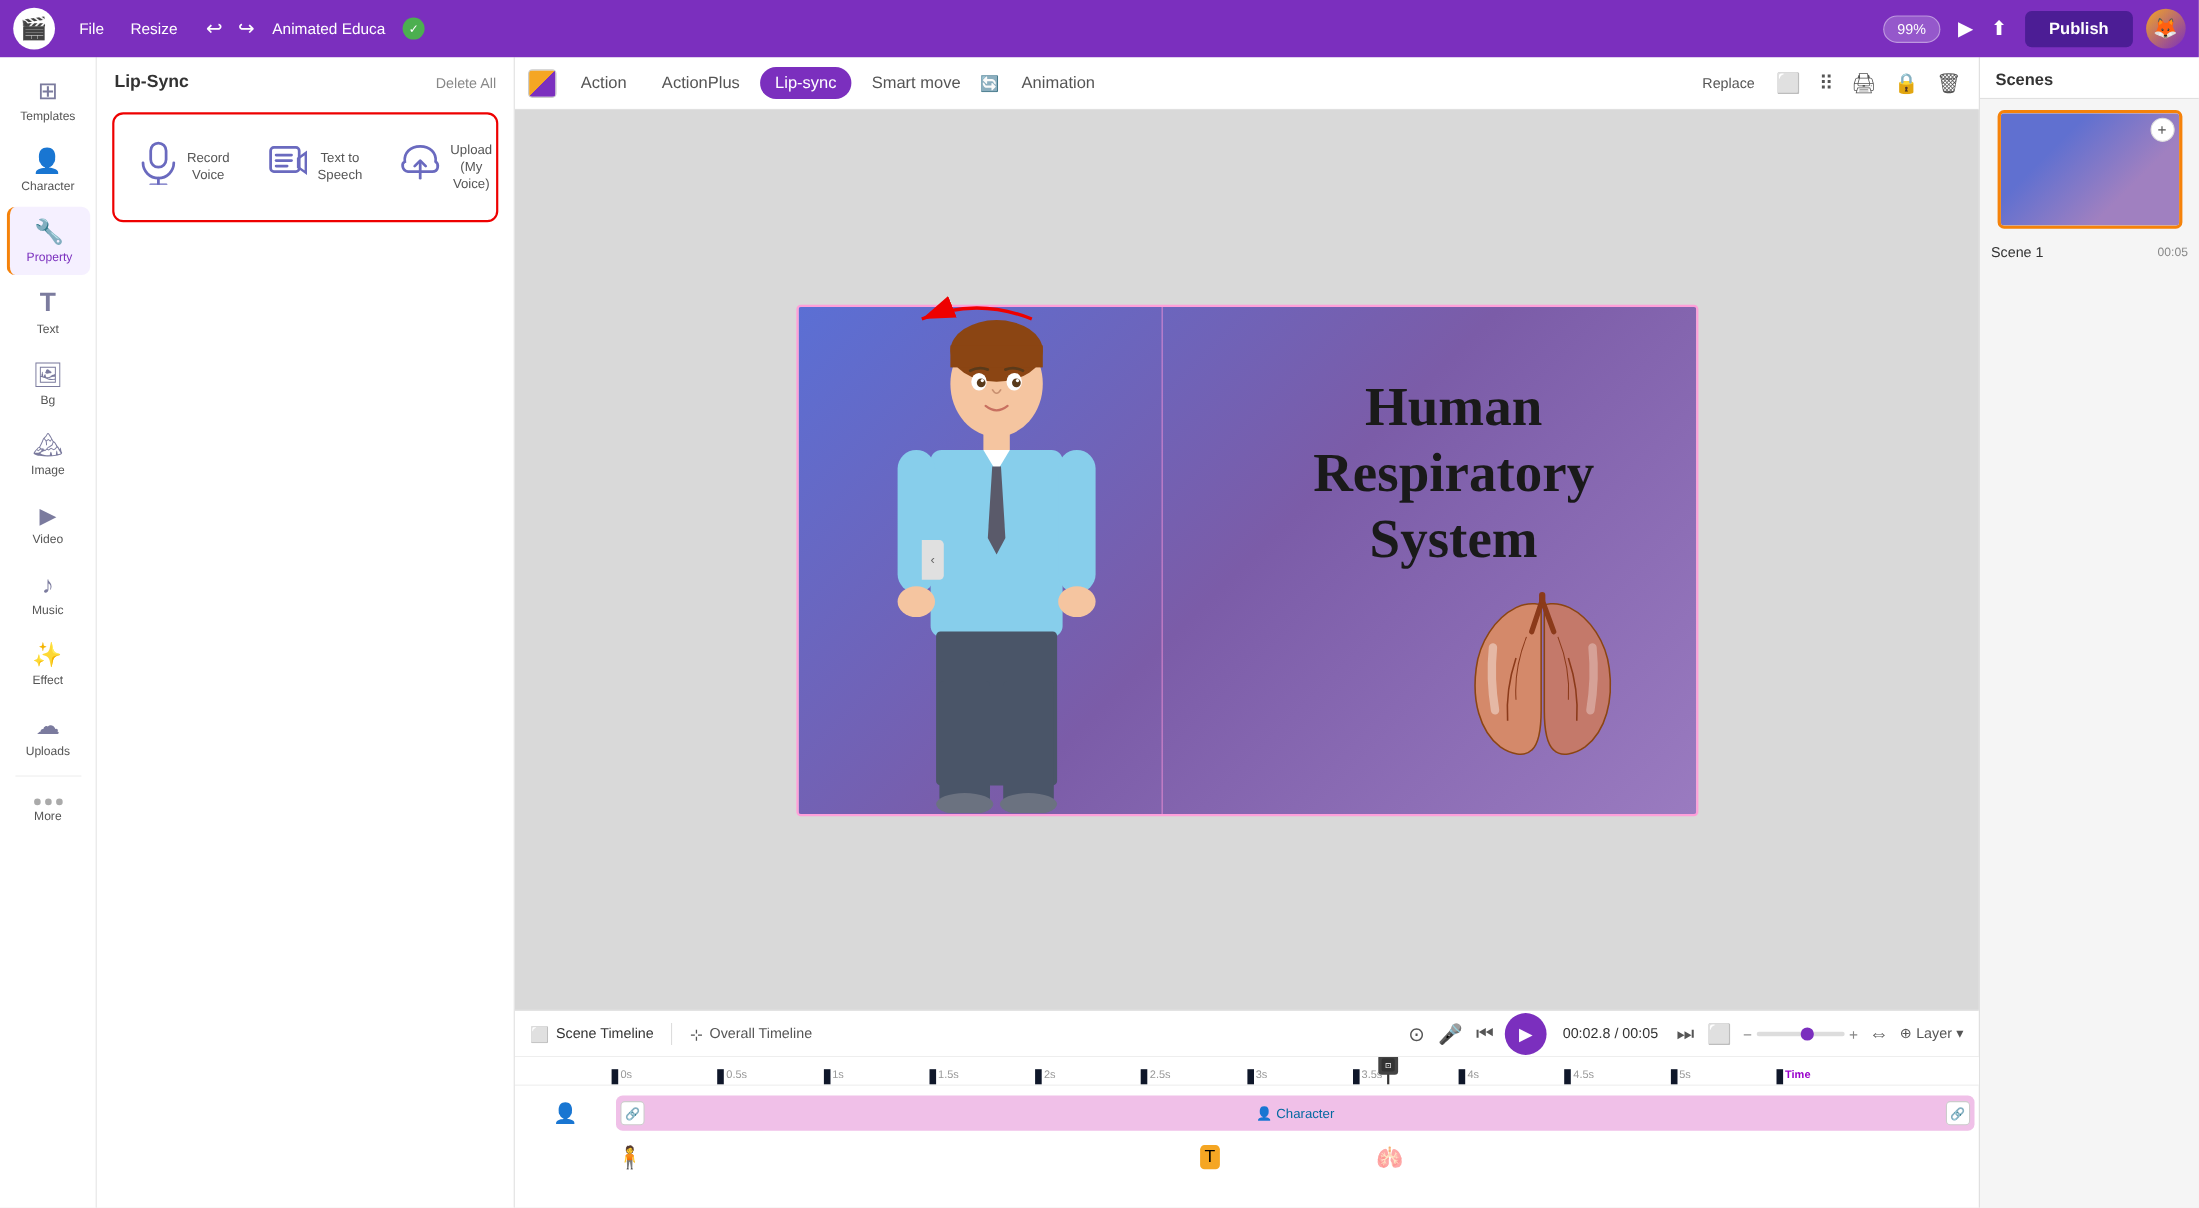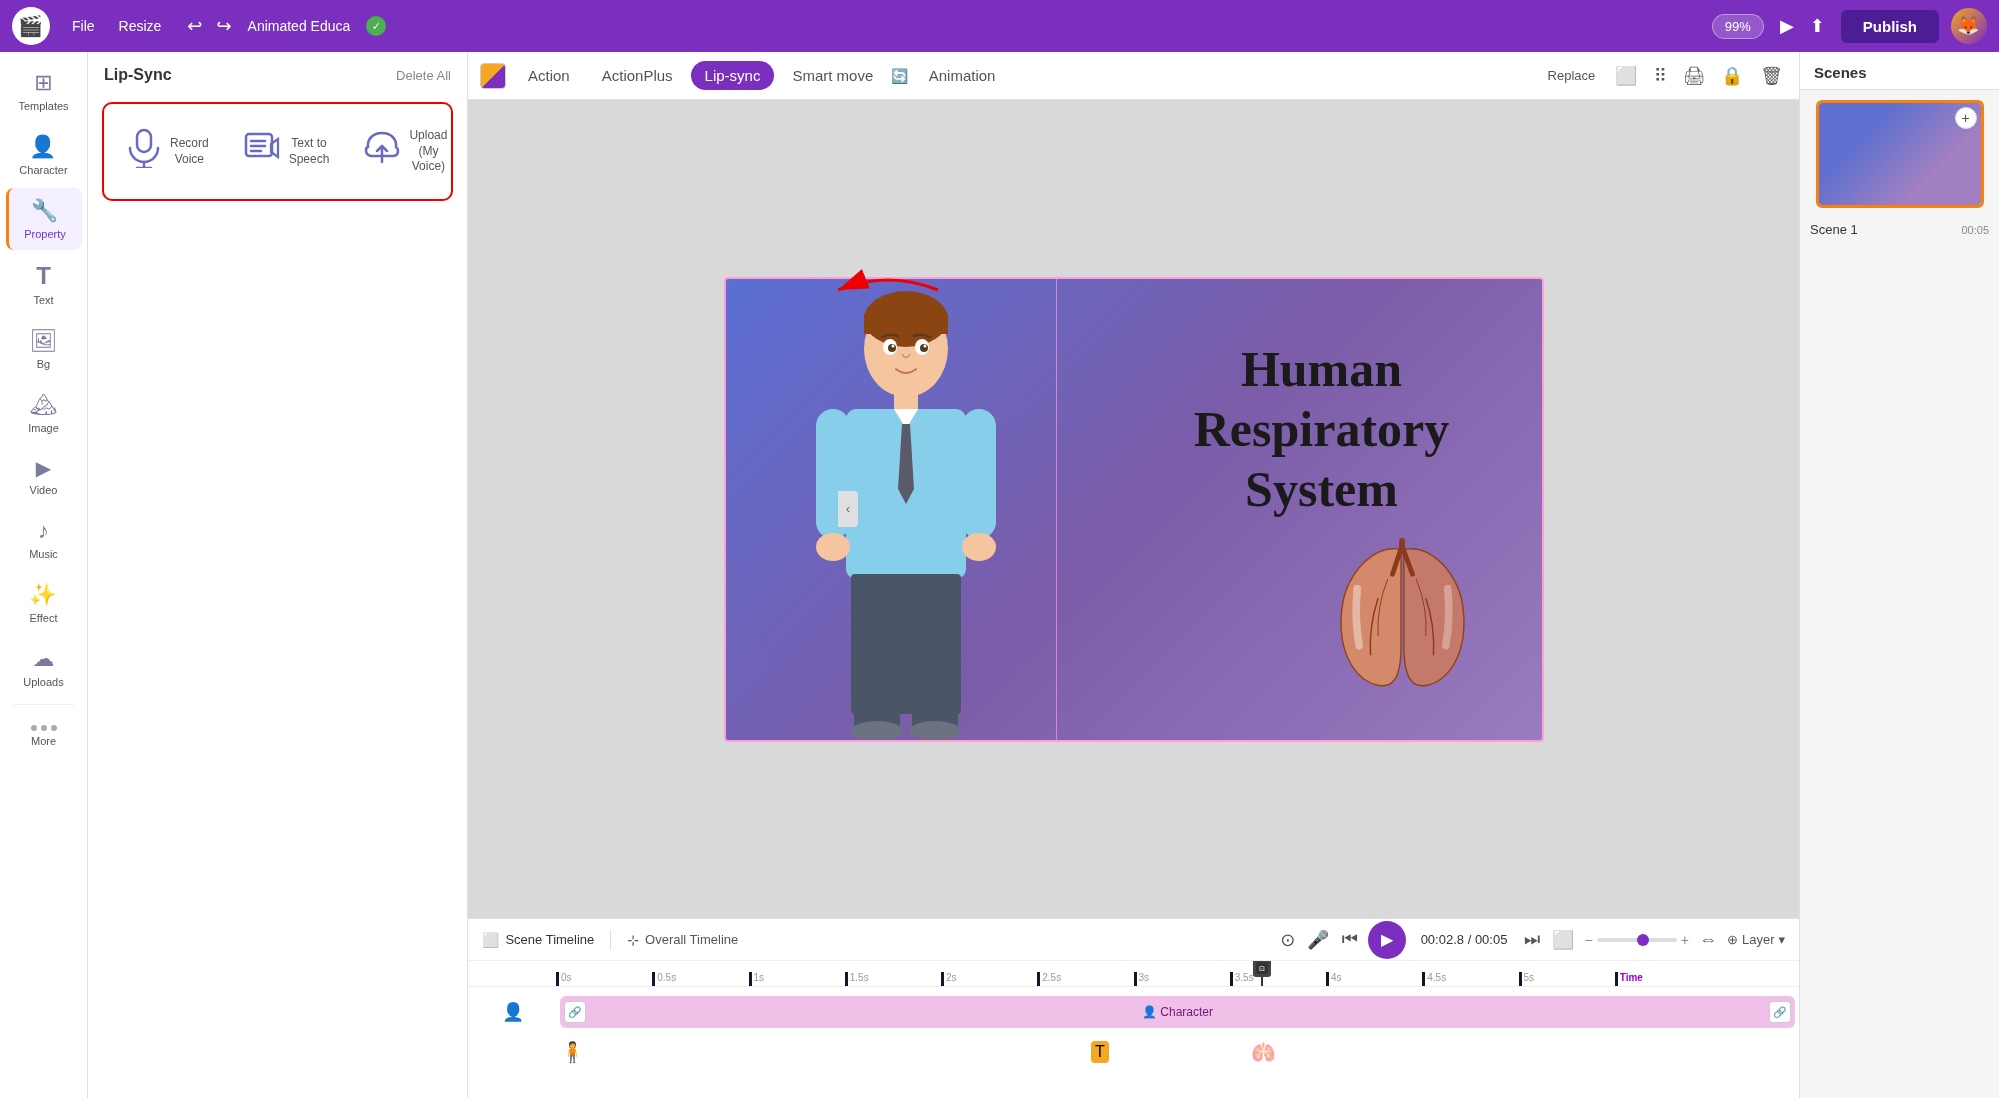--- a/index.html
+++ b/index.html
@@ -460,21 +460,21 @@
       width: 100%;
       align-items: flex-end;
       gap: 0;
     }
     .ruler-mark {
       font-size: 10px;
       color: #999;
       flex: 1;
       text-align: left;
       padding-bottom: 3px;
-      border-left: 3px solid #0f172a;
+      border-left: 6px solid #0f172a;
       padding-left: 2px;
     }
     
     .playhead {
       position: absolute;
       left: calc(88px + 53%);
       top: 0;
       width: 2px;
       height: 100%;
       background: #333;
@@ -946,21 +946,21 @@
 
       <div class="timeline-tracks">
 
         <div class="track-row">
           <div class="track-label-area">
             <div class="track-label-icon">👤</div>
           </div>
           <div class="track-bar-area">
             <div class="track-bar">
               <div class="track-bar-link-left">🔗</div>
-              <span style="font-size:12px;color:#701a75;">👤 Character</span>
+              <span style="font-size:12px;color:#0369a1;">👤 Character</span>
               <div class="track-bar-link-right">🔗</div>
             </div>
           </div>
         </div>
 
         <div class="track-row-icons">
           <div style="width:84px;"></div>
           <div class="track-icon-area">
             <div class="track-icon-item" style="left: 0px;">🧍</div>
             <div class="track-icon-item" style="left: 43%; background:#f5a623;border-radius:4px;padding:2px 4px;font-size:16px;">T</div>

